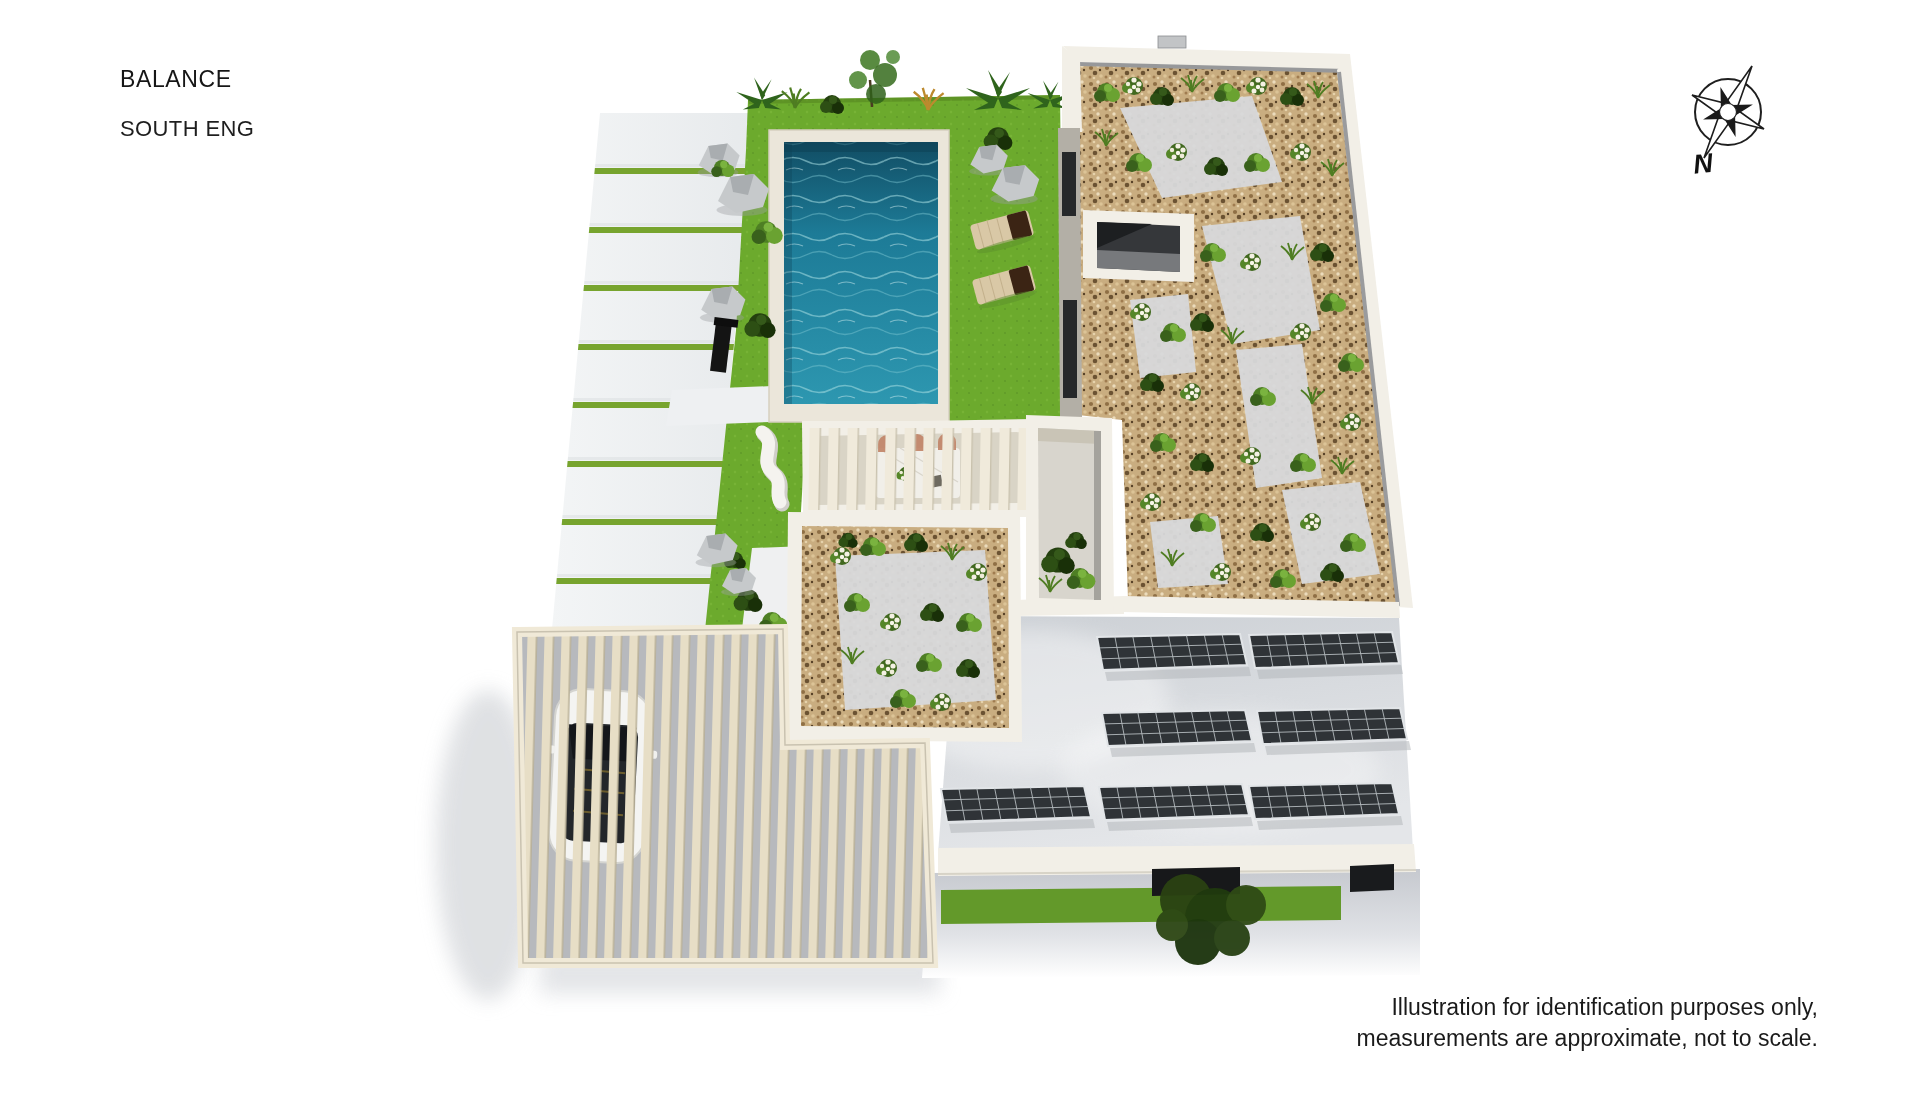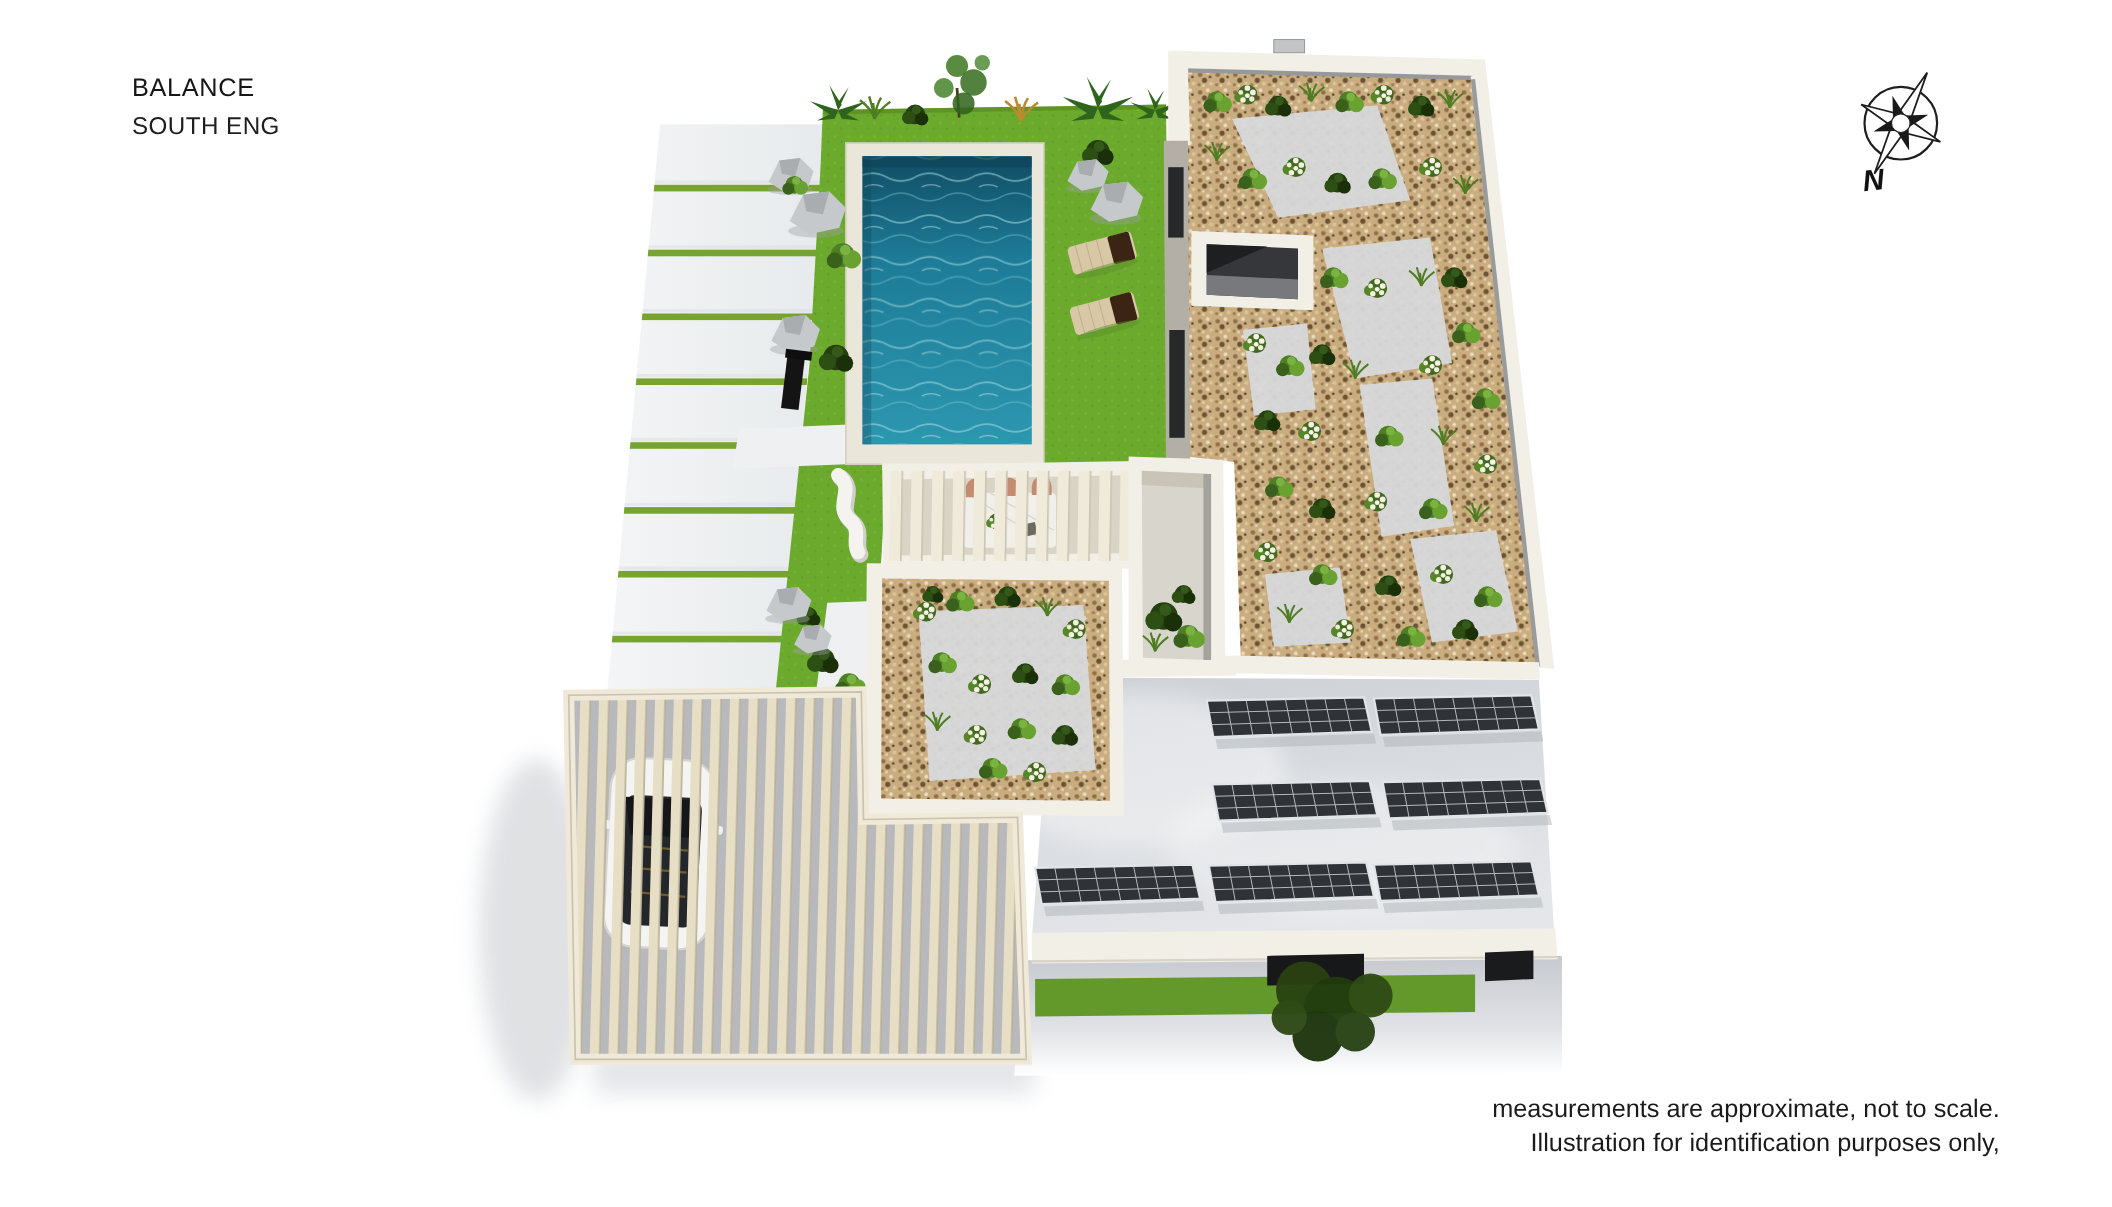--- a/index.html
+++ b/index.html
@@ -1,20 +1,20 @@
 <!DOCTYPE html>
 <html style="--lawn: #6caa2d; --lawn-strip: #77a42e; --facade-lawn: #63992a; --water-deep: #124f66; --water-mid: #1d7b97; --water-light: #2d97b0; --deck: #ebe6da; --gravel: #c9ad80; --wall: #f2efe7; --roof: #d3d6da; --solar-panel: #2f3337; --pergola-slat: #e6ddc6;"><head>
 <meta charset="utf-8">
 <style>
   html,body{margin:0;padding:0;background:#ffffff;width:1920px;height:1097px;overflow:hidden;
     font-family:"Liberation Sans", sans-serif;}
   #stage{position:relative;width:1920px;height:1097px;background:#fff;}
   .title-block{position:absolute;left:120px;top:66px;color:#161616;}
   .title-block .t1{font-size:23px;font-weight:normal;letter-spacing:.6px;}
-  .title-block .t2{font-size:22px;font-weight:400;letter-spacing:.4px;margin-top:9px;color:#1e1e1e;}
+  .title-block .t2{font-size:22px;font-weight:400;letter-spacing:.4px;margin-top:23px;color:#1e1e1e;}
   .disclaimer{position:absolute;right:102px;top:992px;text-align:right;font-size:23px;line-height:31px;color:#1a1a1a;}
   svg{position:absolute;left:0;top:0;}
   .stripe-fill{fill:var(--lawn-strip,#77a42e);}
   .wall-fill{fill:var(--wall,#f2efe7);}
   .grass-green{color:#4f7d22;}
   .grass-orange{color:#bd8a2e;}
   .compass-text{font:italic 900 27px "Liberation Sans",sans-serif;fill:#111;}
 </style>
 </head>
 <body>
@@ -458,16 +458,16 @@
       <text class="compass-text" x="-40" y="58" transform="rotate(-6)">N</text>
     </g>
   </svg>
 
   <div class="title-block">
     <div class="t1">BALANCE</div>
     <div class="t2">SOUTH ENG</div>
   </div>
 
   <div class="disclaimer">
+    <div>Illustration for identification purposes only,</div>
     <div>measurements are approximate, not to scale.</div>
-    <div>Illustration for identification purposes only,</div>
   </div>
 </div>
 
 </body></html>

